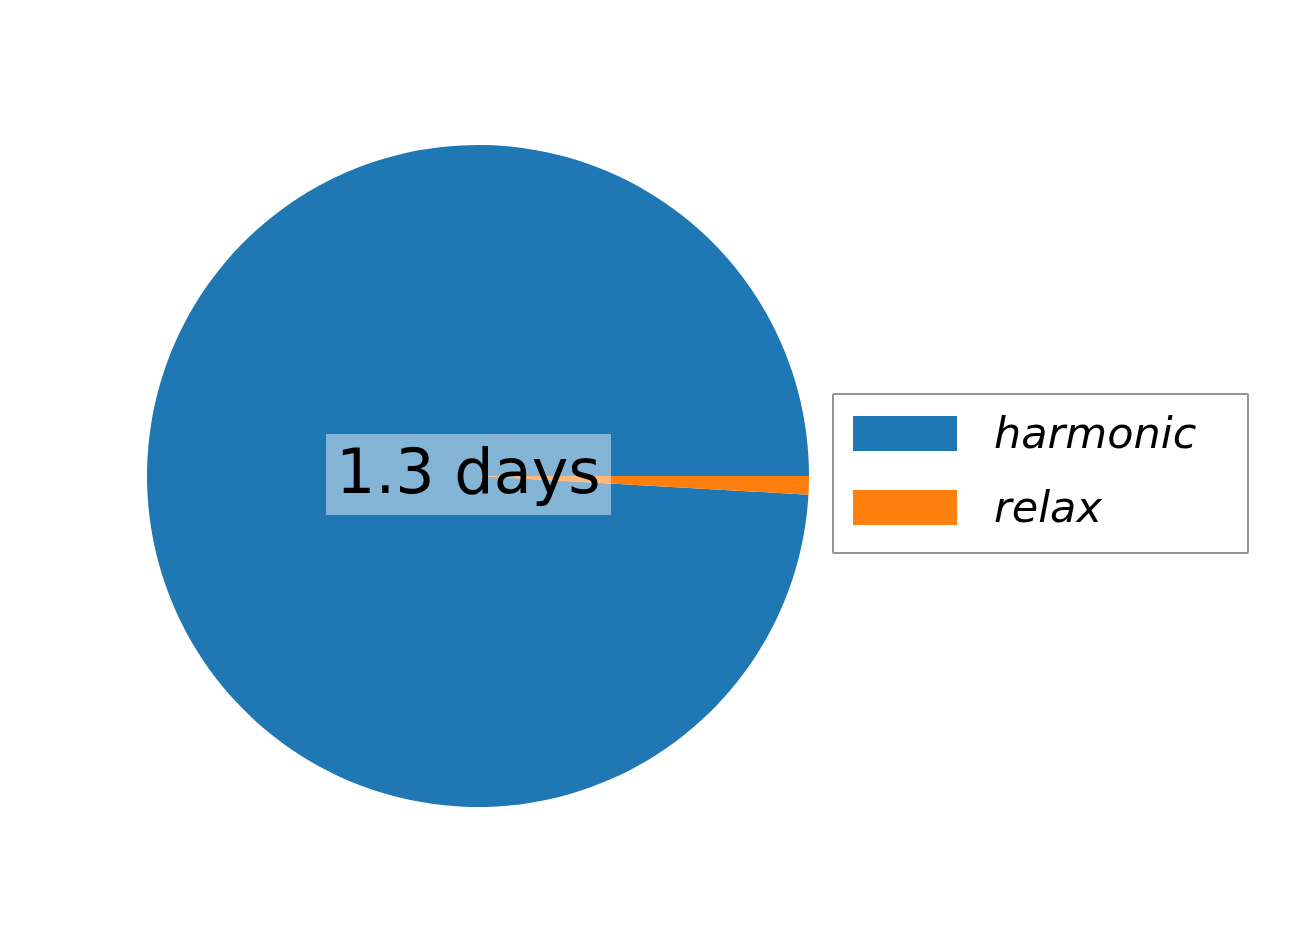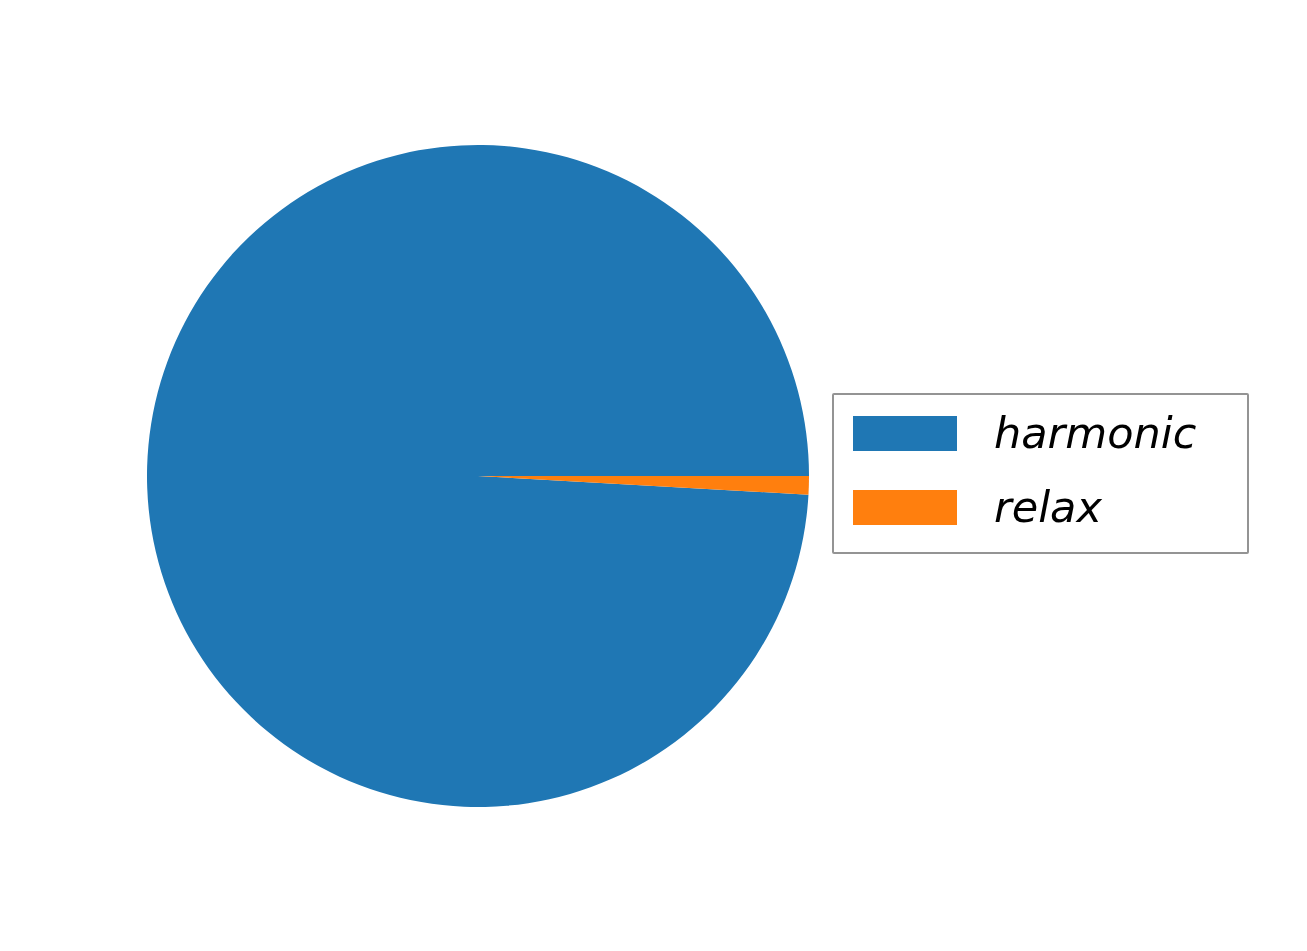--- a/index.html
+++ b/index.html
@@ -92,20 +92,21 @@
 
   <div id="pie-area">
     <svg id="pie-svg" width="1307" height="951" viewBox="0 0 1307 951">
 
       <path id="wedge-harmonic" d="M 478 476 L 809.00 476.00 A 331 331 0 1 0 808.47 494.71 Z" fill="#1f77b4" stroke="none"></path>
 
       <path id="wedge-relax" d="M 478 476 L 808.47 494.71 A 331 331 0 0 0 809.00 476.00 Z" fill="#ff7f0e" stroke="none"></path>
     </svg>
   </div>
 
+  <div id="label-harmonic" class="wedge-label">1.3 days</div>
 
   <div id="legend">
 
     <div id="legend-entry-0" class="legend-entry">
       <span class="legend-swatch" style="background:#1f77b4;"></span>
       <span class="legend-label">harmonic</span>
     </div>
 
     <div id="legend-entry-1" class="legend-entry">
       <span class="legend-swatch" style="background:#ff7f0e;"></span>

